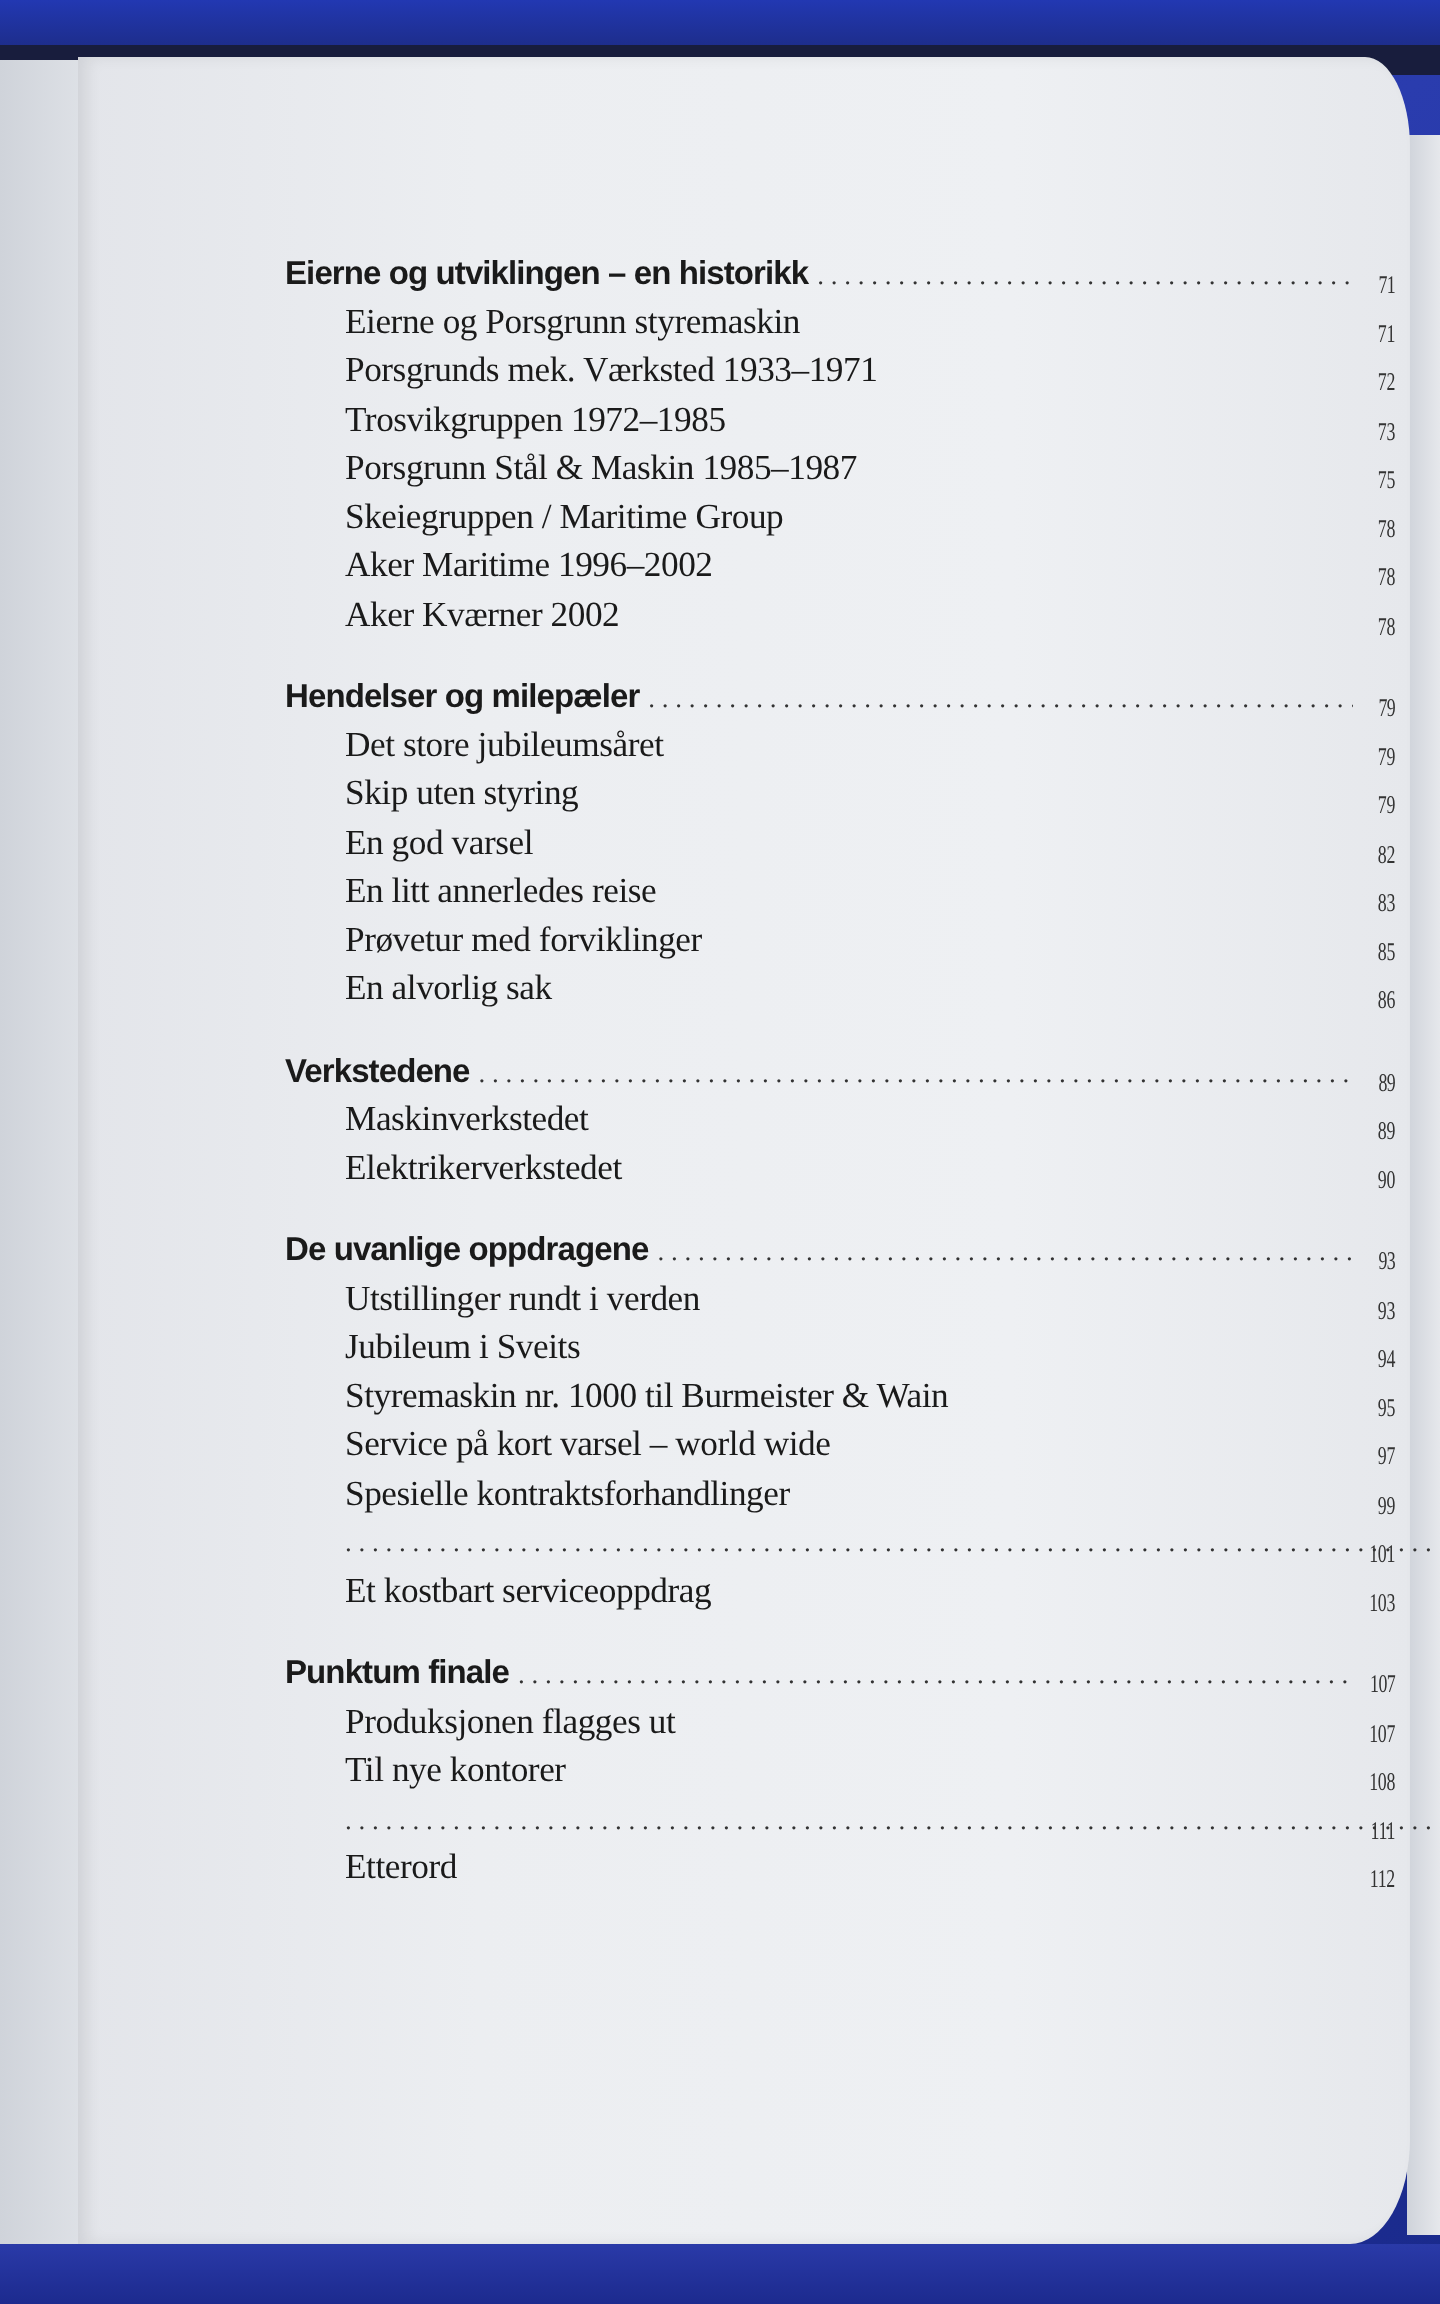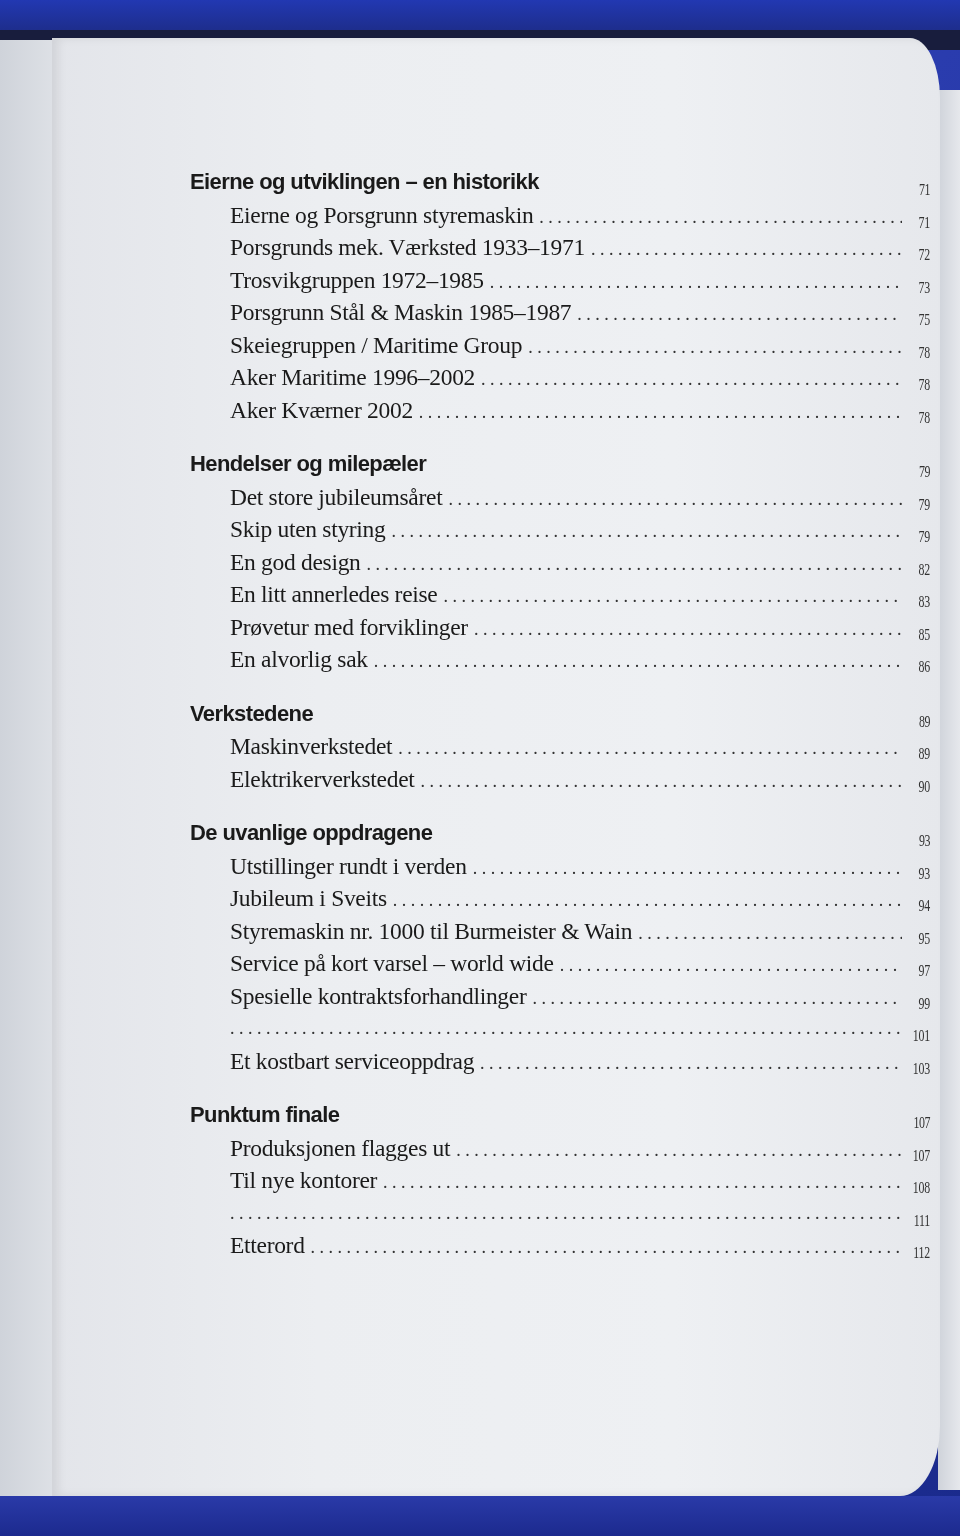--- a/index.html
+++ b/index.html
@@ -36,22 +36,22 @@
     background: linear-gradient(180deg, #2a3aa8, #1c2a8e);
   }
   .toc {
     position:absolute; left:190px; top:166px; width:740px;
   }
   .section { margin-bottom: 22px; }
   .row {
     position:relative; display:flex; align-items:baseline;
     height:32.5px; line-height:32.5px; color:#1a1a1a;
   }
-  .row.head { font-family:"Liberation Sans", sans-serif; font-weight:bold; font-size:22px; letter-spacing:-0.6px;flex-direction:column; }
-  .row.sub  { padding-left:40px; font-size:23.5px; letter-spacing:-0.3px; }
+  .row.head { font-family:"Liberation Sans", sans-serif; font-weight:bold; font-size:22px; letter-spacing:-0.6px; }
+  .row.sub  { padding-left:40px; font-size:23.5px; letter-spacing:-0.3px;flex-direction:column; }
   .title { white-space:nowrap; padding-right:6px; }
   .dots {
     flex:1; overflow:hidden; white-space:nowrap; color:#333;
     font-family:"Liberation Serif", serif; font-weight:normal; font-size:18px; letter-spacing:3.6px;
     margin-right:28px;
   }
   .dots::before { content:". . . . . . . . . . . . . . . . . . . . . . . . . . . . . . . . . . . . . . . . . . . . . . . . . . . . . . . . . . . . . . . . . . . . . . . . . . . . . . . . . . . . . . . . . . . . . . . . . . . . . ."; letter-spacing:0; }
   .num {
     position:absolute; right:0; width:26px; text-align:right;
     font-family:"Liberation Serif", serif; font-weight:normal; font-size:17px; color:#333;
@@ -123,21 +123,21 @@
         <span class="title">Det store jubileumsåret</span>
         <span class="dots"></span>
         <span class="num">79</span>
       </div>
     <div class="row sub">
         <span class="title">Skip uten styring</span>
         <span class="dots"></span>
         <span class="num">79</span>
       </div>
     <div class="row sub">
-        <span class="title">En god design</span>
+        <span class="title">En god varsel</span>
         <span class="dots"></span>
         <span class="num">82</span>
       </div>
     <div class="row sub">
         <span class="title">En litt annerledes reise</span>
         <span class="dots"></span>
         <span class="num">83</span>
       </div>
     <div class="row sub">
         <span class="title">Prøvetur med forviklinger</span>

